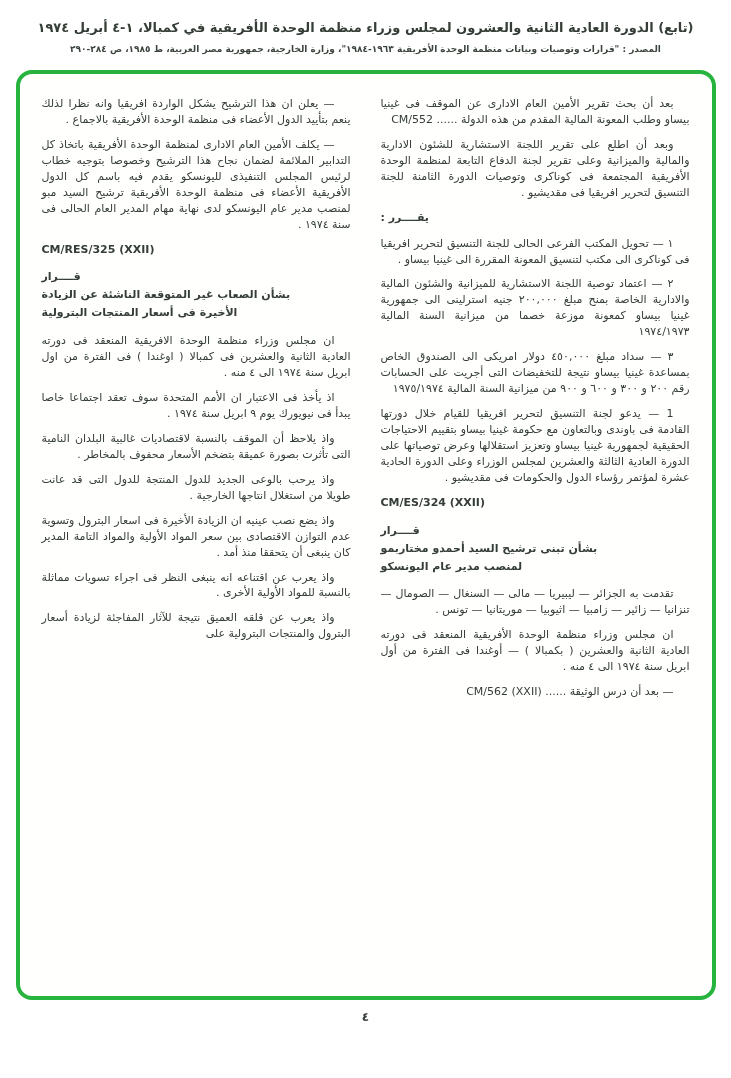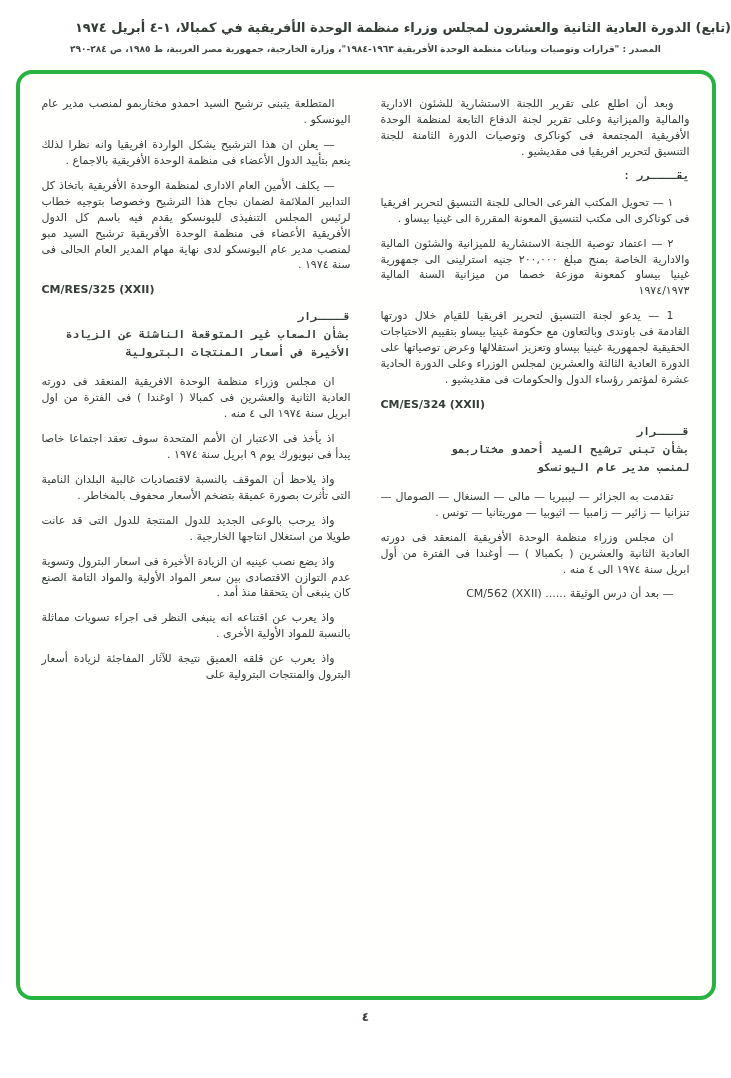--- a/index.html
+++ b/index.html
@@ -17,21 +17,20 @@
   }
   .doc-header {
     direction: rtl;
     text-align: center;
     padding-top: 20px;
   }
   .doc-title {
     font-size: 13px;
     font-weight: bold;
     letter-spacing: 0.2px;
-    text-align: right;
   }
   .doc-source {
     font-size: 9px;
     font-weight: bold;
     margin-top: 9px;
     color: #3c453d;
   }
   .content-frame {
     width: 700px;
     height: 930px;
@@ -53,25 +52,24 @@
     flex: 1 1 0;
     font-size: 11px;
     line-height: 1.45;
     text-align: justify;
   }
   .para {
     margin: 0 0 9px;
     text-indent: 16px;
   }
   .center-bold {
-    text-align: right;
+    text-align: left;
     font-weight: bold;
     margin: 2px 0;
     text-indent: 0;
-    font-family: Liberation Mono, monospace;
   }
   .heading-decide {
     letter-spacing: 1px;
     margin: 6px 0 10px;
   }
   .ref {
     direction: ltr;
     text-align: left;
     font-weight: bold;
     font-size: 11px;
@@ -98,47 +96,48 @@
 
 <header class="doc-header">
   <div class="doc-title">(تابع) الدورة العادية الثانية والعشرون لمجلس وزراء منظمة الوحدة الأفريقية في كمبالا، ١-٤ أبريل ١٩٧٤</div>
   <div class="doc-source">المصدر : "قرارات وتوصيات وبيانات منظمة الوحدة الأفريقية ١٩٦٣-١٩٨٤"، وزارة الخارجية، جمهورية مصر العربية، ط ١٩٨٥، ص ٢٨٤-٢٩٠</div>
 </header>
 
 <main class="content-frame">
   <div class="columns">
 
     <section class="col">
+      <p class="para">بعد أن بحث تقرير الأمين العام الادارى عن الموقف فى غينيا بيساو وطلب المعونة المالية المقدم من هذه الدولة ...... CM/552</p>
       <p class="para">وبعد أن اطلع على تقرير اللجنة الاستشارية للشئون الادارية والمالية والميزانية وعلى تقرير لجنة الدفاع التابعة لمنظمة الوحدة الأفريقية المجتمعة فى كوناكرى وتوصيات الدورة الثامنة للجنة التنسيق لتحرير افريقيا فى مقديشيو .</p>
       <div class="center-bold heading-decide">يقــــرر :</div>
       <p class="para">١ — تحويل المكتب الفرعى الحالى للجنة التنسيق لتحرير افريقيا فى كوناكرى الى مكتب لتنسيق المعونة المقررة الى غينيا بيساو .</p>
       <p class="para">٢ — اعتماد توصية اللجنة الاستشارية للميزانية والشئون المالية والادارية الخاصة بمنح مبلغ ٢٠٠,٠٠٠ جنيه استرلينى الى جمهورية غينيا بيساو كمعونة موزعة خصما من ميزانية السنة المالية ١٩٧٤/١٩٧٣</p>
+      <p class="para">٣ — سداد مبلغ ٤٥٠,٠٠٠ دولار امريكى الى الصندوق الخاص بمساعدة غينيا بيساو نتيجة للتخفيضات التى أجريت على الحسابات رقم ٢٠٠ و ٣٠٠ و ٦٠٠ و ٩٠٠ من ميزانية السنة المالية ١٩٧٥/١٩٧٤</p>
       <p class="para">1 — يدعو لجنة التنسيق لتحرير افريقيا للقيام خلال دورتها القادمة فى باوندى وبالتعاون مع حكومة غينيا بيساو بتقييم الاحتياجات الحقيقية لجمهورية غينيا بيساو وتعزيز استقلالها وعرض توصياتها على الدورة العادية الثالثة والعشرين لمجلس الوزراء وعلى الدورة الحادية عشرة لمؤتمر رؤساء الدول والحكومات فى مقديشيو .</p>
       <div class="ref gap-top">CM/ES/324  (XXII)</div>
       <div class="center-bold gap-top-sm">قــــرار</div>
       <div class="center-bold">بشأن تبنى ترشيح السيد أحمدو مختاربمو</div>
       <div class="center-bold">لمنصب مدير عام اليونسكو</div>
       <p class="para gap-top-sm">تقدمت به الجزائر — ليبيريا — مالى — السنغال — الصومال — تنزانيا — زائير — زامبيا — اثيوبيا — موريتانيا — تونس .</p>
       <p class="para">ان مجلس وزراء منظمة الوحدة الأفريقية المنعقد فى دورته العادية الثانية والعشرين ( بكمبالا ) — أوغندا فى الفترة من أول ابريل سنة ١٩٧٤ الى ٤ منه .</p>
       <p class="para">— بعد أن درس الوثيقة ...... CM/562  (XXII)</p>
     </section>
 
     <section class="col">
-      <p class="para">المتطلعة يتبنى ترشيح السيد احمدو مختاربمو لمنصب مدير عام اليونسكو .</p>
       <p class="para">— يعلن ان هذا الترشيح يشكل الواردة افريقيا وانه نظرا لذلك ينعم بتأييد الدول الأعضاء فى منظمة الوحدة الأفريقية بالاجماع .</p>
       <p class="para">— يكلف الأمين العام الادارى لمنظمة الوحدة الأفريقية باتخاذ كل التدابير الملائمة لضمان نجاح هذا الترشيح وخصوصا بتوجيه خطاب لرئيس المجلس التنفيذى لليونسكو يقدم فيه باسم كل الدول الأفريقية الأعضاء فى منظمة الوحدة الأفريقية ترشيح السيد مبو لمنصب مدير عام اليونسكو لدى نهاية مهام المدير العام الحالى فى سنة ١٩٧٤ .</p>
       <div class="ref gap-top-lg">CM/RES/325  (XXII)</div>
       <div class="center-bold gap-top-sm">قــــرار</div>
       <div class="center-bold">بشأن الصعاب غير المتوقعة الناشئة عن الزيادة</div>
       <div class="center-bold">الأخيرة فى أسعار المنتجات البترولية</div>
       <p class="para gap-top-sm">ان مجلس وزراء منظمة الوحدة الافريقية المنعقد فى دورته العادية الثانية والعشرين فى كمبالا ( اوغندا ) فى الفترة من اول ابريل سنة ١٩٧٤ الى ٤ منه .</p>
       <p class="para">اذ يأخذ فى الاعتبار ان الأمم المتحدة سوف تعقد اجتماعا خاصا يبدأ فى نيويورك يوم ٩ ابريل سنة ١٩٧٤ .</p>
       <p class="para">واذ يلاحظ أن الموقف بالنسبة لاقتصاديات غالبية البلدان النامية التى تأثرت بصورة عميقة بتضخم الأسعار محفوف بالمخاطر .</p>
       <p class="para">واذ يرحب بالوعى الجديد للدول المنتجة للدول التى قد عانت طويلا من استغلال انتاجها الخارجية .</p>
-      <p class="para">واذ يضع نصب عينيه ان الزيادة الأخيرة فى اسعار البترول وتسوية عدم التوازن الاقتصادى بين سعر المواد الأولية والمواد التامة الصنع كان ينبغى أن يتحققا منذ أمد .</p>
+      <p class="para">واذ يضع نصب عينيه ان الزيادة الأخيرة فى اسعار البترول وتسوية عدم التوازن الاقتصادى بين سعر المواد الأولية والمواد التامة المدير كان ينبغى أن يتحققا منذ أمد .</p>
       <p class="para">واذ يعرب عن اقتناعه انه ينبغى النظر فى اجراء تسويات مماثلة بالنسبة للمواد الأولية الأخرى .</p>
       <p class="para">واذ يعرب عن قلقه العميق نتيجة للآثار المفاجئة لزيادة أسعار البترول والمنتجات البترولية على</p>
     </section>
 
   </div>
 </main>
 
 <footer class="page-number">٤</footer>
 
 </body></html>

